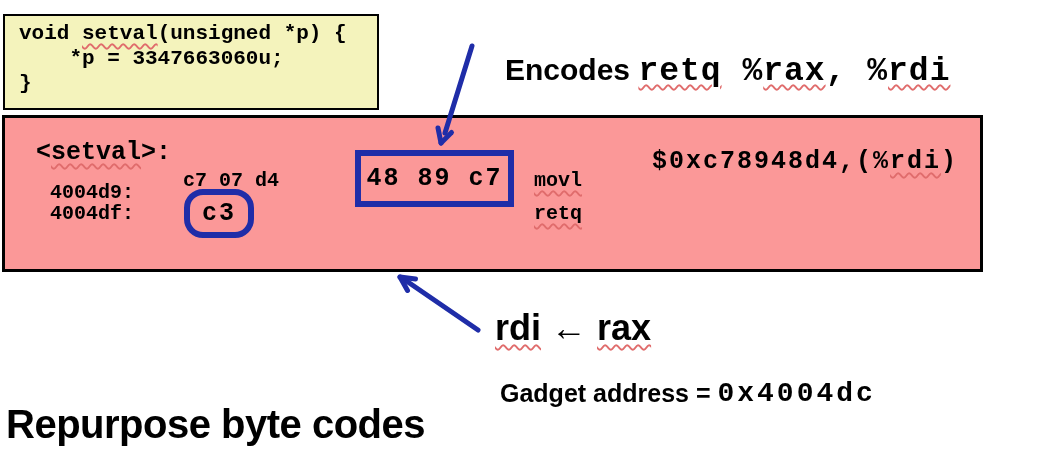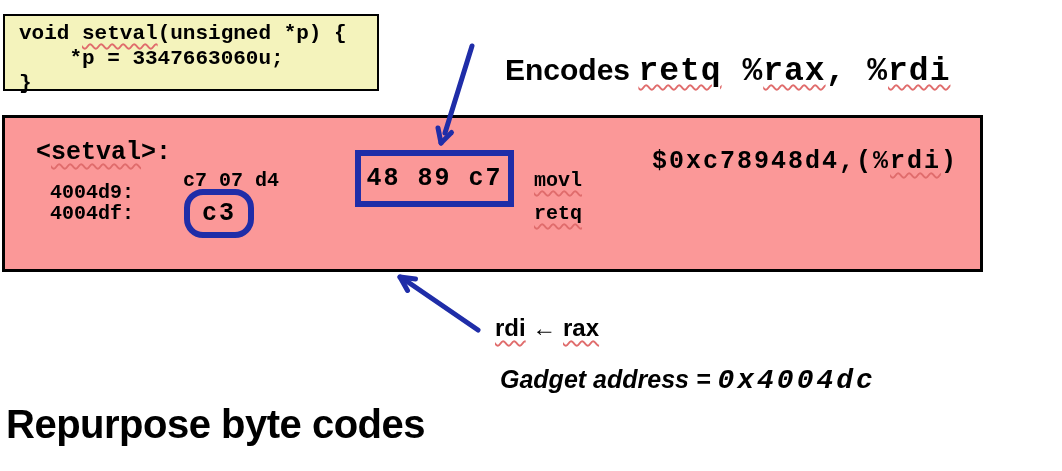--- a/index.html
+++ b/index.html
@@ -6,21 +6,21 @@
     --yellow-fill:#f4f3bc; --pink-fill:#fb9898; --blue-accent:#1f2da8;
     --squiggle-red:#e06c6c; --ink:#000000; --paper:#ffffff;
   }
   *{margin:0;padding:0;box-sizing:border-box;}
   html,body{background:#fff;}
   .slide{position:relative;width:1062px;height:471px;background:var(--paper);
          overflow:hidden;font-family:"Liberation Sans","DejaVu Sans",sans-serif;color:var(--ink);}
   .slide span{white-space:pre;}
 
   
-  .ybox{position:absolute;left:3px;top:14px;width:376px;height:77px;
+  .ybox{position:absolute;left:3px;top:14px;width:376px;height:96px;
         background:var(--yellow-fill);border:2.5px solid var(--ink);
         padding:5px 0 11px 14px;}
   .src-line{font-family:"Liberation Mono","DejaVu Sans Mono",monospace;
             font-weight:bold;font-size:21px;line-height:25px;white-space:pre;}
 
   
   .pbox{position:absolute;left:2px;top:115px;width:981px;height:157px;
         background:var(--pink-fill);border:3px solid var(--ink);}
   .abs{position:absolute;}
   .mono{font-family:"Liberation Mono","DejaVu Sans Mono",monospace;font-weight:bold;}
@@ -33,22 +33,22 @@
   
   .sq{text-decoration-line:underline;text-decoration-style:wavy;
       text-decoration-color:var(--squiggle-red);text-decoration-thickness:1.5px;
       text-underline-offset:4px;}
 
   
   .encodes{position:absolute;left:505px;top:53px;display:flex;align-items:baseline;}
   .encodes .lbl{font-weight:bold;font-size:30px;}
   .encodes .asm{font-family:"Liberation Mono","DejaVu Sans Mono",monospace;
                 font-weight:bold;font-size:33px;letter-spacing:1px;}
-  .rdirax{position:absolute;left:495px;top:314px;font-weight:bold;font-size:24px;}
-  .gadget{position:absolute;left:500px;top:365px;display:flex;align-items:flex-start;font-style:italic;}
+  .rdirax{position:absolute;left:495px;top:307px;font-weight:bold;font-size:36px;}
+  .gadget{position:absolute;left:500px;top:378px;display:flex;align-items:center;}
   .gadget .lbl{font-weight:bold;font-size:25px;}
   .gadget .addr{font-family:"Liberation Mono","DejaVu Sans Mono",monospace;
                 font-weight:bold;font-size:28px;letter-spacing:3px;}
   .heading{position:absolute;left:6px;top:402px;font-weight:bold;font-size:40px;
            letter-spacing:-0.5px;}
 
   .overlay{position:absolute;left:0;top:0;pointer-events:none;}
   .arrow{stroke:var(--blue-accent);stroke-width:5;stroke-linecap:round;fill:none;}
 </style>
 </head>

